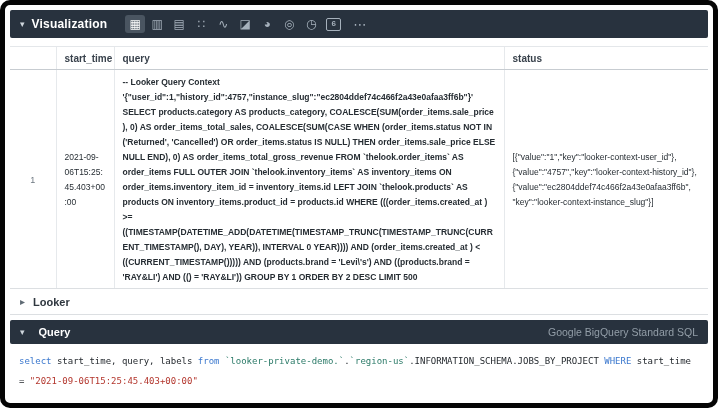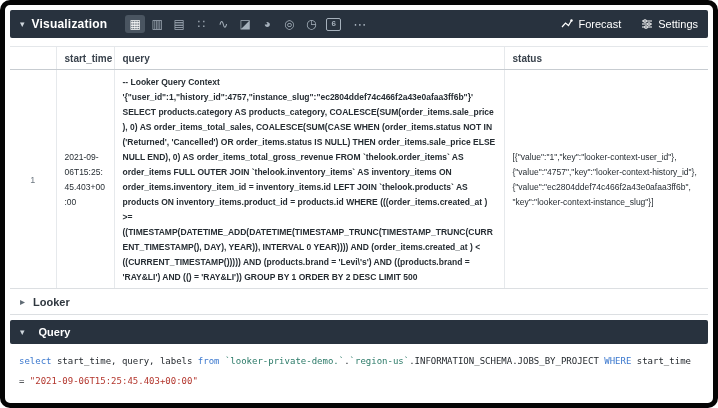--- a/index.html
+++ b/index.html
@@ -68,40 +68,20 @@
         <span class="viz-icon">▤</span>
         <span class="viz-icon">∷</span>
         <span class="viz-icon">∿</span>
         <span class="viz-icon">◪</span>
         <span class="viz-icon">◕</span>
         <span class="viz-icon">◎</span>
         <span class="viz-icon">◷</span>
         <span class="viz-icon boxed">6</span>
         <span class="viz-icon more">⋯</span>
       </div>
-    <div class="viz-right">
-      <span class="viz-action">
-        <svg width="12" height="12" viewBox="0 0 12 12" fill="none" stroke="#ffffff" stroke-width="1.2">
-          <path d="M1 9 L4.5 5 L7.5 7.5 L10.5 2.5"></path>
-          <circle cx="10.5" cy="2.5" r="1.2" fill="#ffffff" stroke="none"></circle>
-        </svg>
-        <span>Forecast</span>
-      </span>
-      <span class="viz-action">
-        <svg width="12" height="12" viewBox="0 0 12 12" stroke="#ffffff" stroke-width="1.1">
-          <line x1="1" y1="3" x2="11" y2="3"></line>
-          <line x1="1" y1="6" x2="11" y2="6"></line>
-          <line x1="1" y1="9" x2="11" y2="9"></line>
-          <circle cx="4" cy="3" r="1.3" fill="#28323E"></circle>
-          <circle cx="8" cy="6" r="1.3" fill="#28323E"></circle>
-          <circle cx="5" cy="9" r="1.3" fill="#28323E"></circle>
-        </svg>
-        <span>Settings</span>
-      </span>
-    </div>
   </div>
 
   <div class="table-wrap">
     <table class="data-table">
       <colgroup>
           <col class="c-gutter">
           <col class="c-start">
           <col class="c-query">
           <col class="c-labels">
         </colgroup>
@@ -126,17 +106,18 @@
   </div>
 
   <div class="results-bar">
     <span class="caret-dark">▸</span>
     <span class="results-label">Looker</span>
   </div>
 
   <div class="query-bar">
     <span class="caret-light">▾</span>
     <span class="query-label">Query</span>
+    <span class="dialect">Google BigQuery Standard SQL</span>
   </div>
   <div class="sql-area"><span class="tok-keyword">select</span><span class="tok-plain"> start_time, query, labels </span><span class="tok-keyword">from</span><span class="tok-plain"> </span><span class="tok-identifier">`looker-private-demo.`</span><span class="tok-plain">.</span><span class="tok-identifier">`region-us`</span><span class="tok-plain">.INFORMATION_SCHEMA.JOBS_BY_PROJECT </span><span class="tok-keyword">WHERE</span><span class="tok-plain"> start_time
 = </span><span class="tok-string">"2021-09-06T15:25:45.403+00:00"</span></div>
 
 </div>
 
 </body></html>

